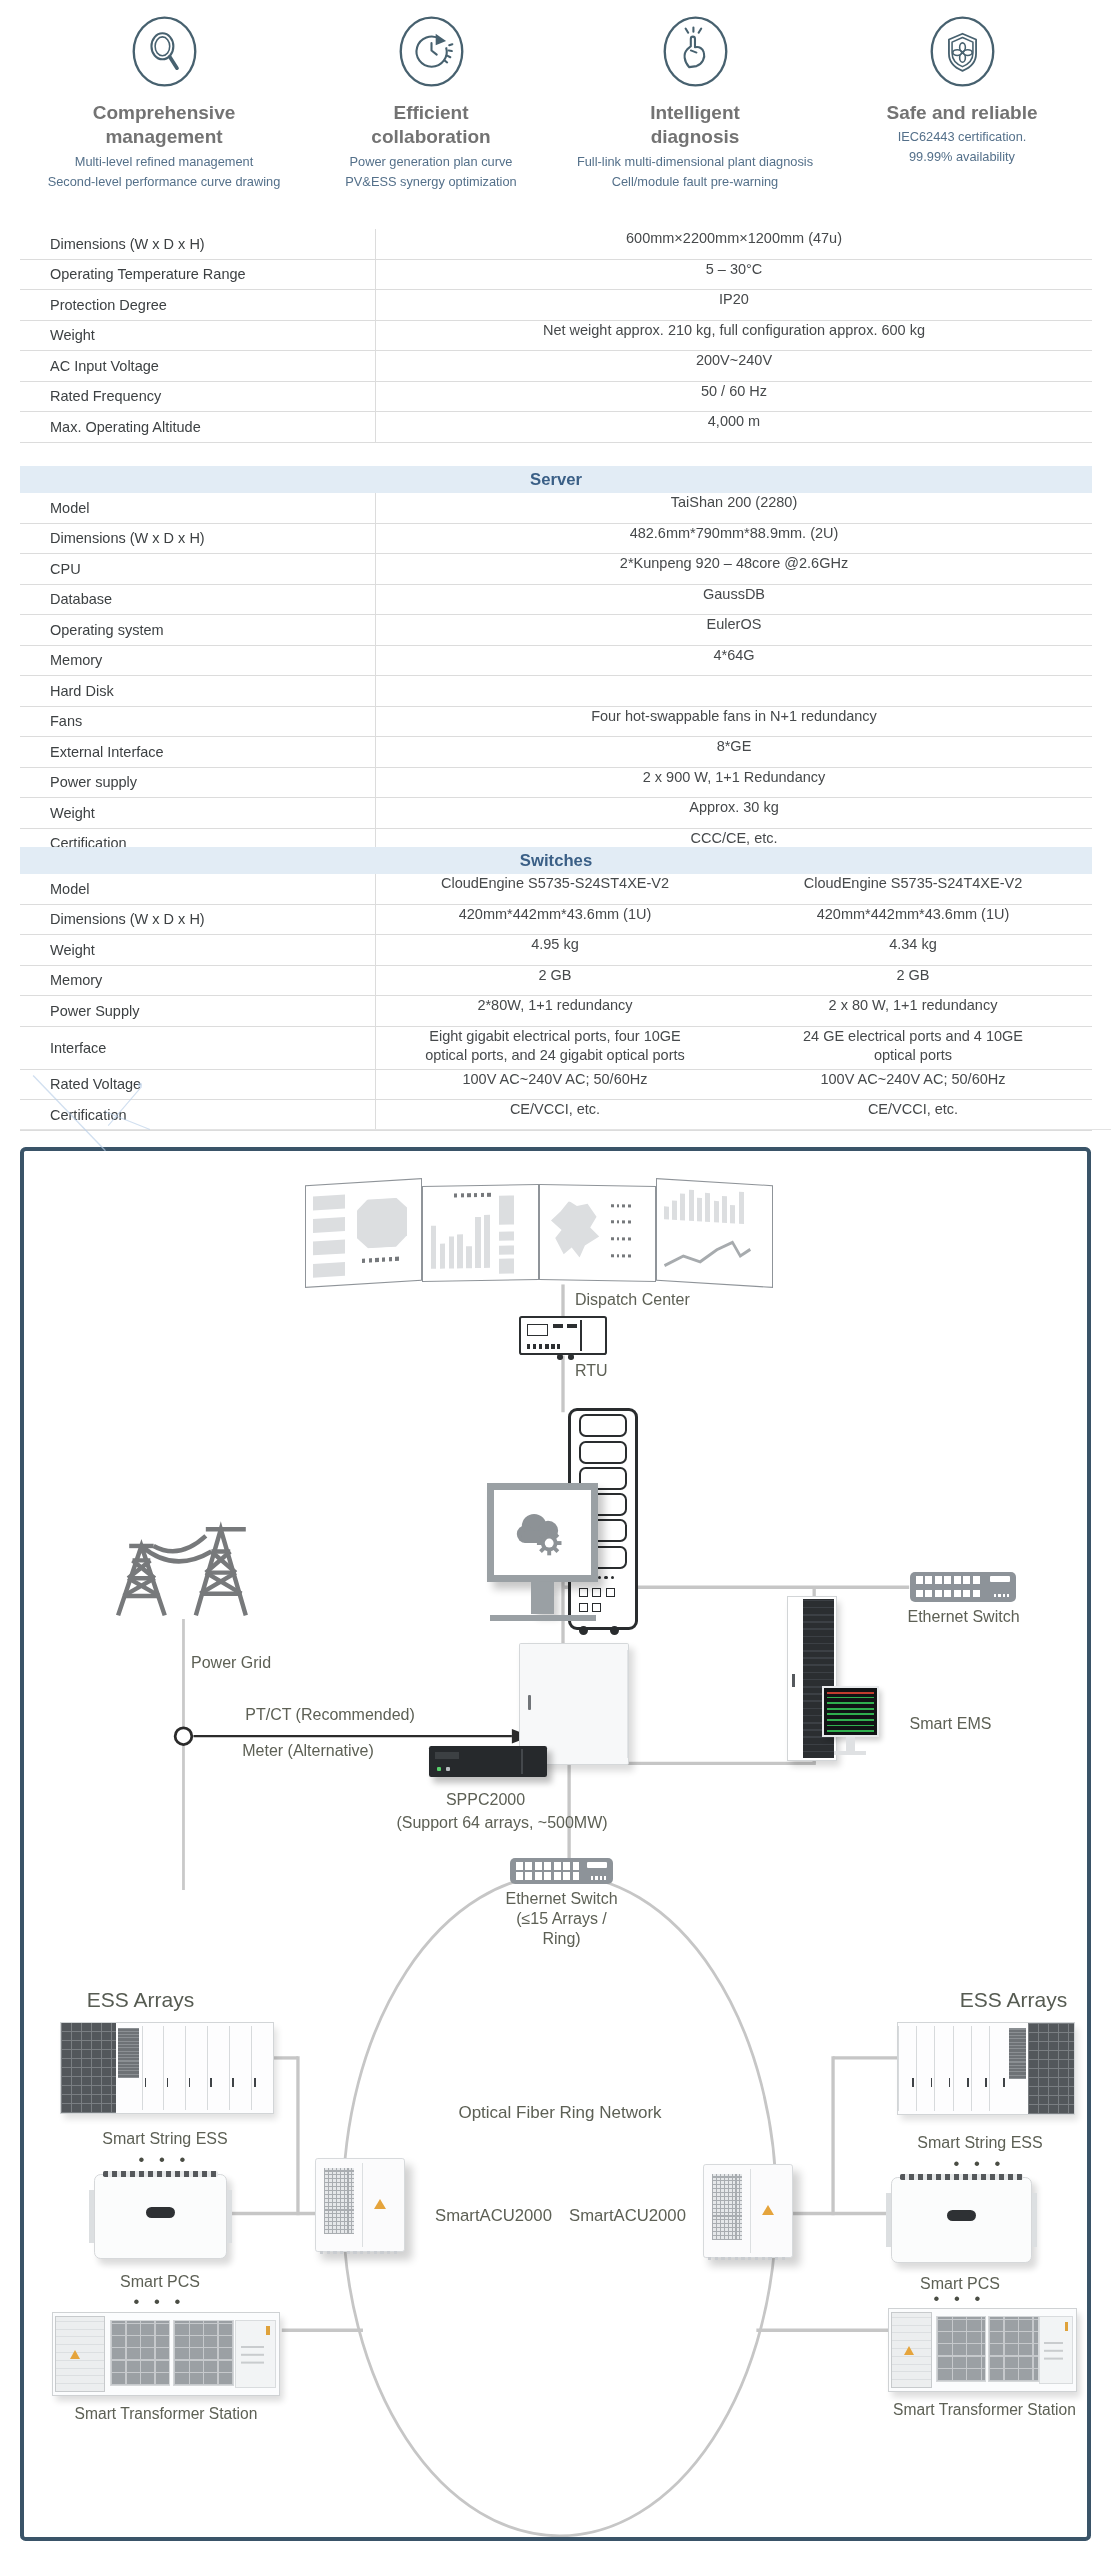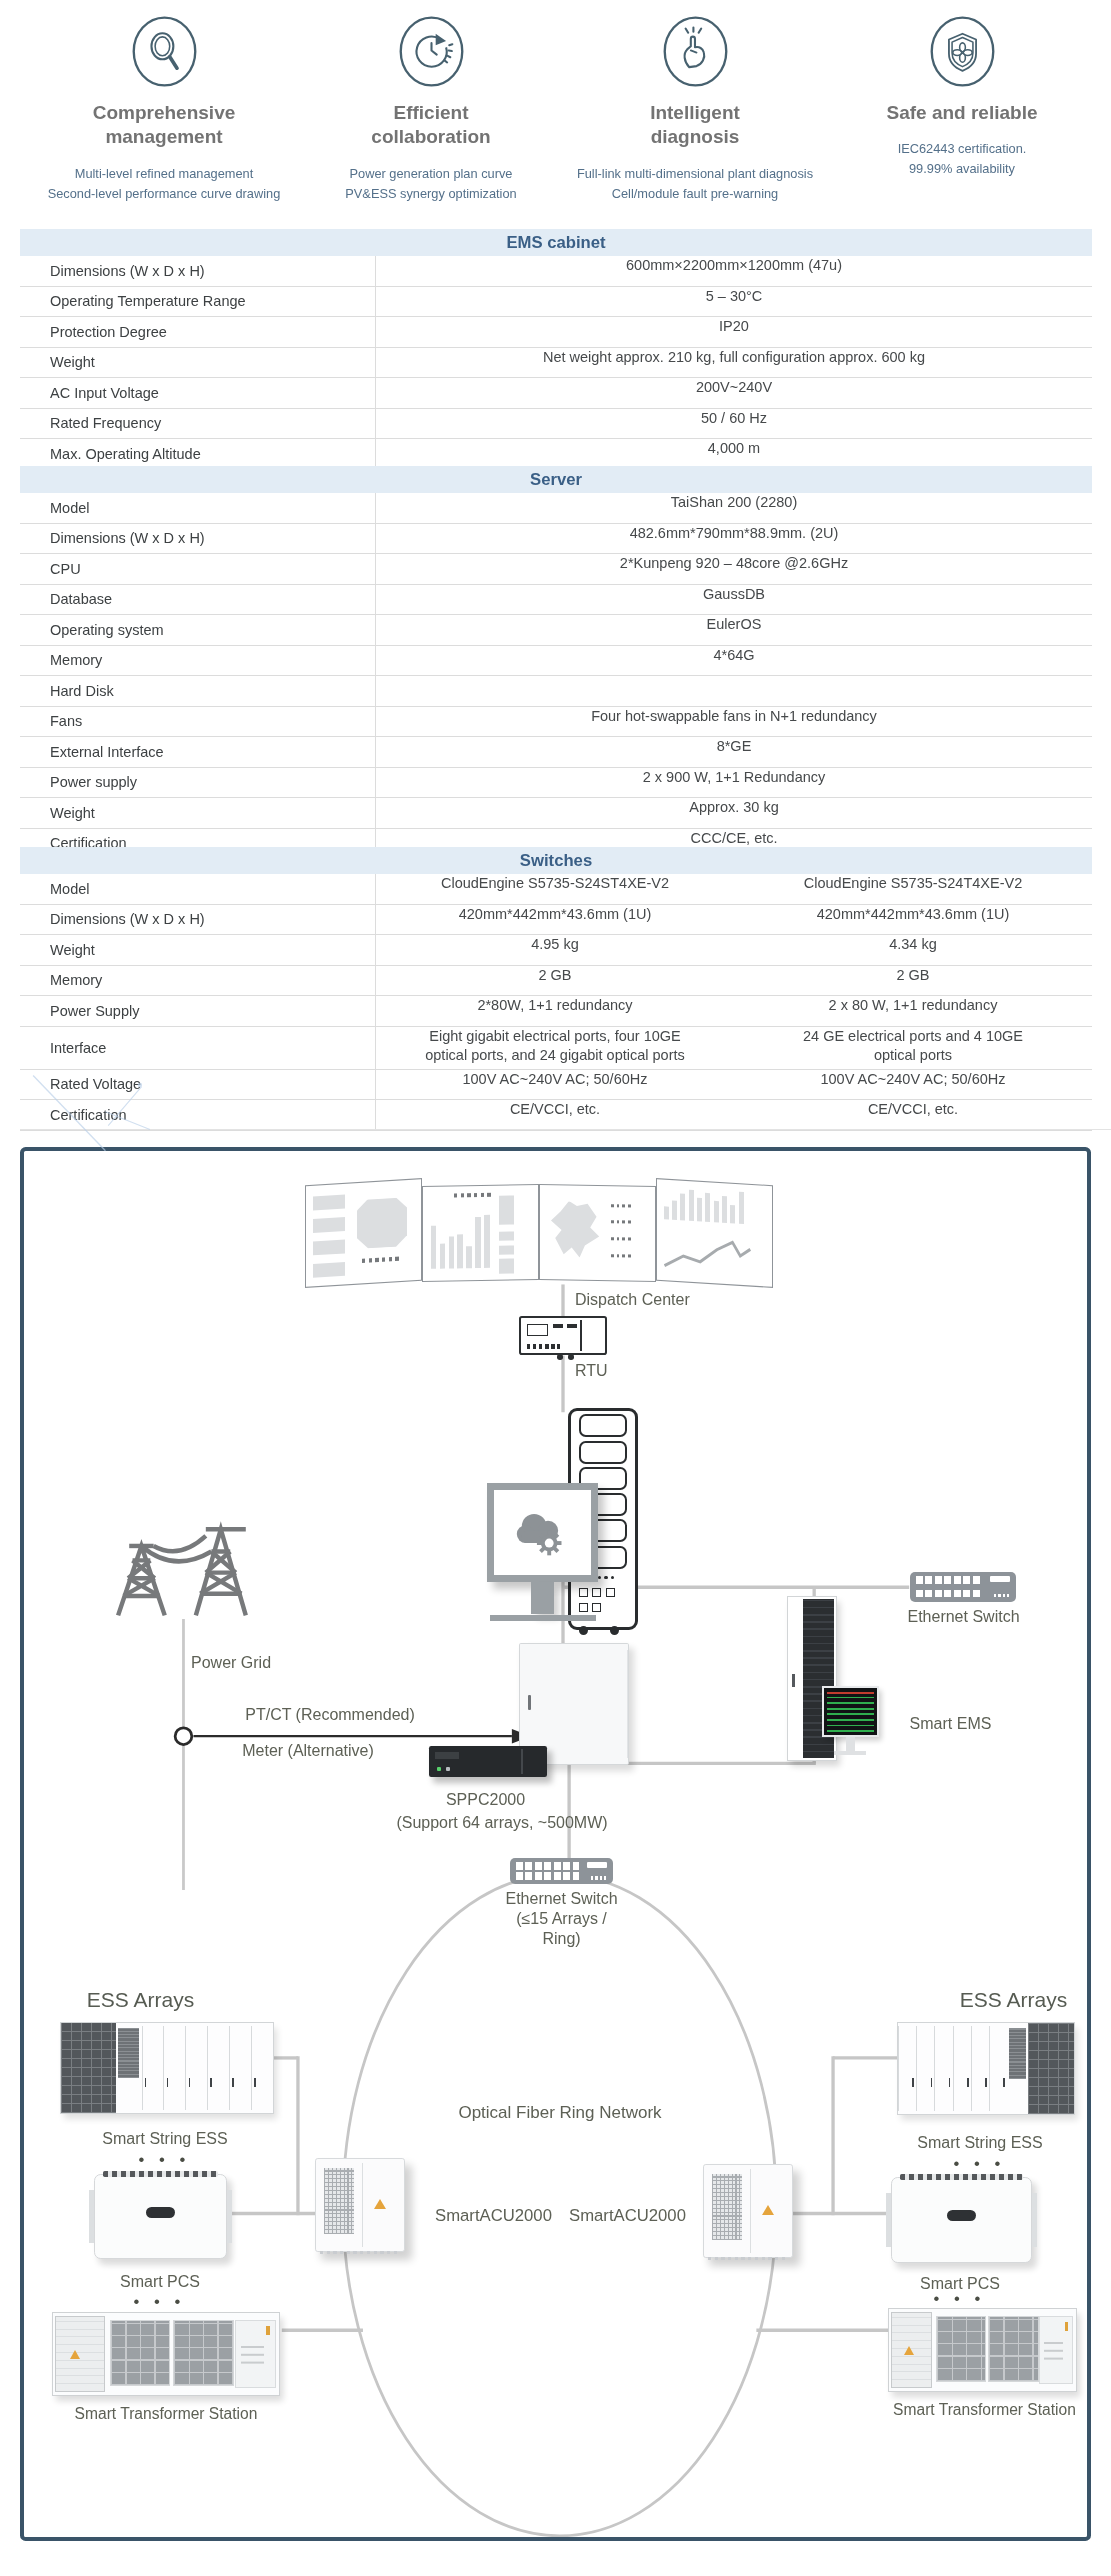--- a/index.html
+++ b/index.html
@@ -3,21 +3,21 @@
 <meta charset="utf-8">
 <style>
   html,body{margin:0;padding:0;background:#fff;}
   .page{position:relative;width:1112px;height:2576px;background:#fff;overflow:hidden;
         font-family:"Liberation Sans","DejaVu Sans",sans-serif;}
 
   
   .feature{position:absolute;top:12.2px;width:256px;text-align:center;}
   .feature .ficon{display:inline-block;}
   .feature .ftitle{margin-top:7.8px;font-size:19px;font-weight:bold;color:#737373;line-height:24.5px;}
-  .feature .fdesc{margin-top:14px;font-size:12.8px;color:#54708a;line-height:20px;}
+  .feature .fdesc{margin-top:2px;font-size:12.8px;color:#54708a;line-height:20px;}
   .ficon svg{display:block;margin:0 auto;}
 
   
   .tbl{position:absolute;left:20px;width:1072px;}
   .tband{height:27px;background:#e2ecf5;display:flex;align-items:center;justify-content:center;
          font-size:16.7px;font-weight:600;color:#3a5f86;}
   .trow{display:flex;height:29.5px;border-bottom:1.1px solid #dcdcdc;align-items:flex-start;}
   .trow.tall{height:42px;}
   .tlabel{width:356px;box-sizing:border-box;padding-left:30px;border-right:1.1px solid #dcdcdc;
           font-size:14.5px;color:#3d4143;height:100%;display:flex;align-items:center;}
@@ -245,23 +245,20 @@
     <div class="ftitle">
       <div>Safe and reliable</div>
     </div>
     <div class="fdesc">
       <div>IEC62443 certification.</div>
       <div>99.99% availability</div>
     </div>
   </div>
 
   <div class="tbl" style="top:229px;">
-    <div class="tband">
-        <span>EMS cabinet</span>
-      </div>
     <div class="trow">
         <div class="tlabel">Dimensions (W x D x H)</div>
         <div class="tval">600mm×2200mm×1200mm (47u)</div>
       </div>
     <div class="trow">
         <div class="tlabel">Operating Temperature Range</div>
         <div class="tval">5 – 30°C</div>
       </div>
     <div class="trow">
         <div class="tlabel">Protection Degree</div>

